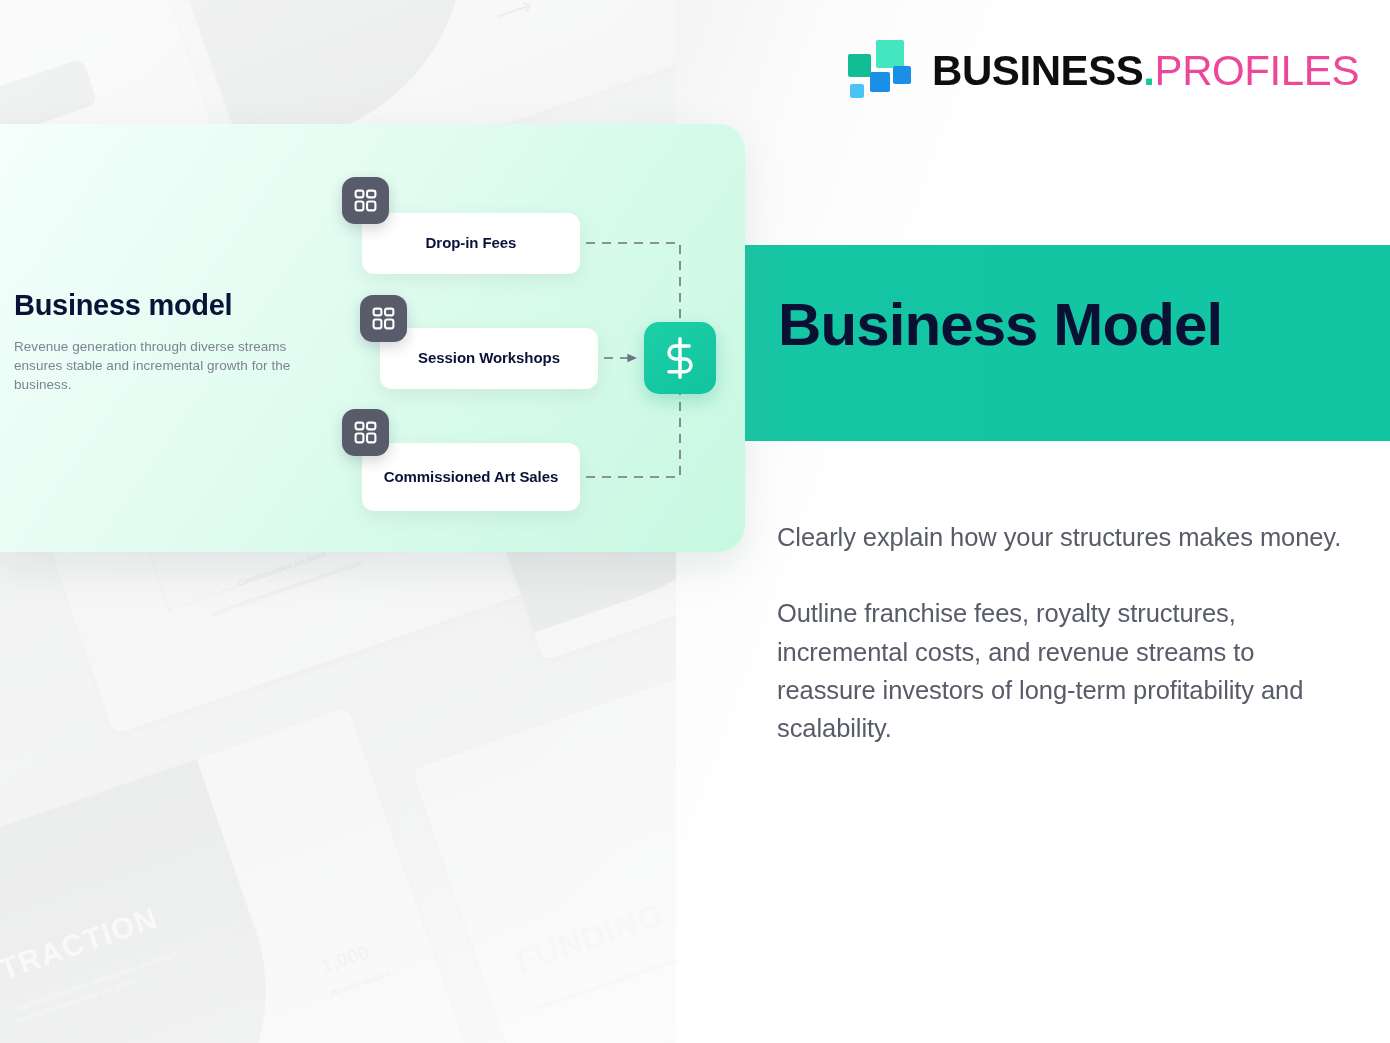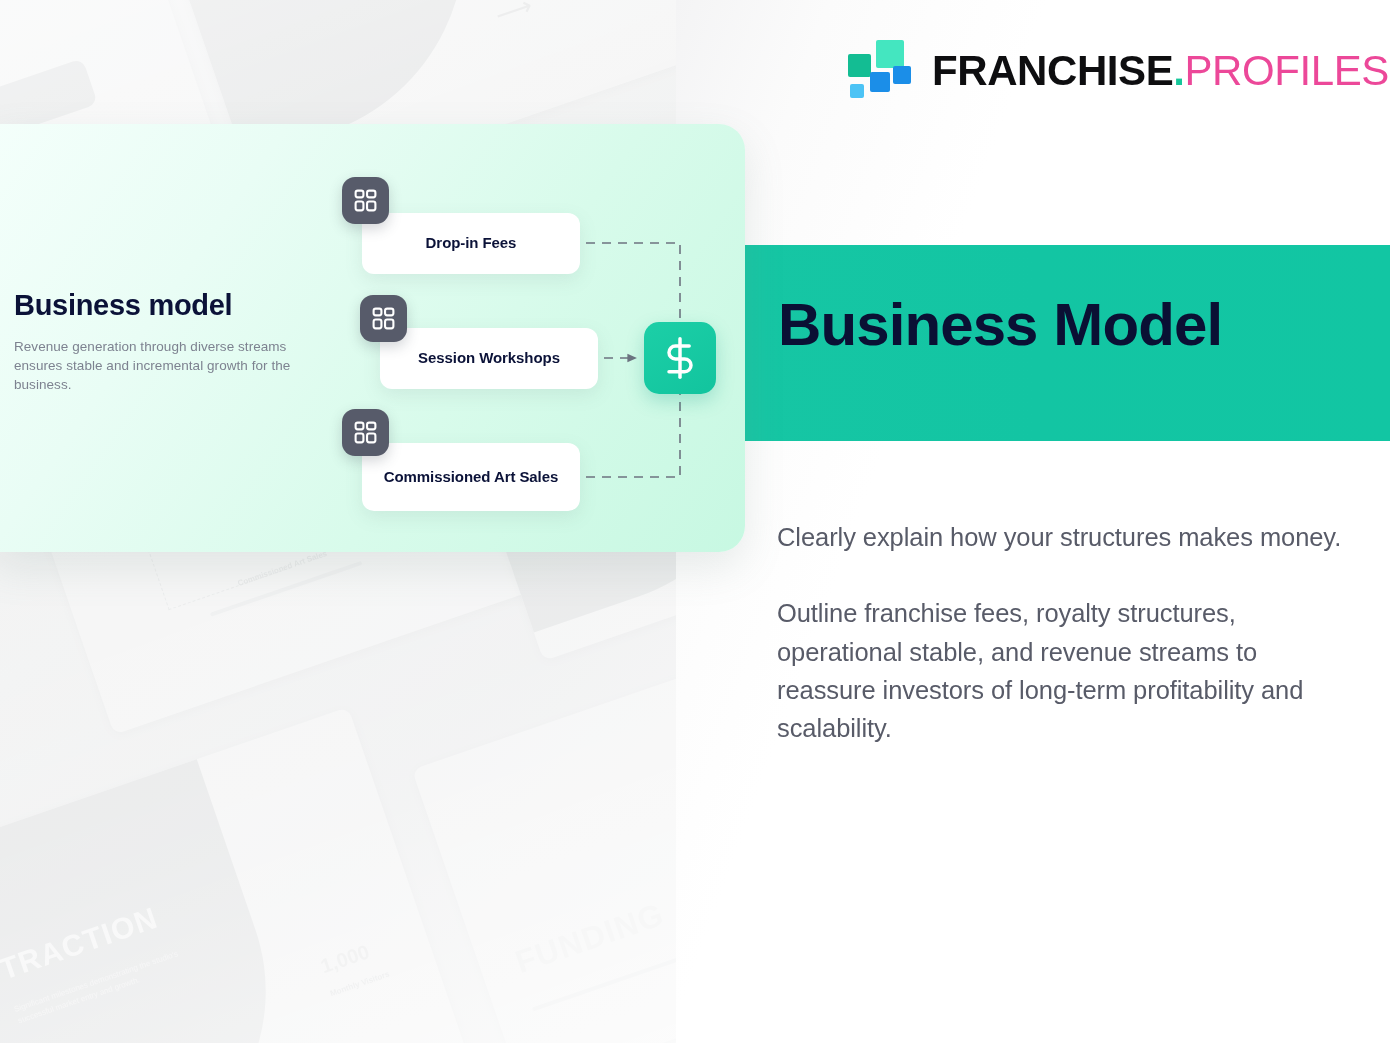--- a/index.html
+++ b/index.html
@@ -242,31 +242,31 @@
 
 <div class="logo">
   <div class="logo-mark">
     <i style="left:0px;  top:14px; width:23px; height:23px; background:#13bd93;"></i>
     <i style="left:28px; top:0px;  width:28px; height:28px; background:#44e6c0;"></i>
     <i style="left:22px; top:32px; width:20px; height:20px; background:#1b8ee8;"></i>
     <i style="left:45px; top:26px; width:18px; height:18px; background:#1b8ee8;"></i>
     <i style="left:2px;  top:44px; width:14px; height:14px; background:#4cc3f5;"></i>
   </div>
   <div class="logo-text">
-    <span>FRANCHISE</span><span class="lt-dot">.</span><span class="lt-light">PROFILES</span>
+    <span>BUSINESS</span><span class="lt-dot">.</span><span class="lt-light">PROFILES</span>
   </div>
 </div>
 
 <div class="banner">
   <div class="banner-title">Business Model</div>
 </div>
 
 <div class="body-copy">
   <p>Clearly explain how your structures makes money.</p>
-  <p>Outline franchise fees, royalty structures, operational stable, and revenue streams to reassure investors of long-term profitability and scalability.</p>
+  <p>Outline franchise fees, royalty structures, incremental costs, and revenue streams to reassure investors of long-term profitability and scalability.</p>
 </div>
 
 <div class="mint-card">
 
   <div class="card-left">
     <div class="card-title">Business model</div>
     <div class="card-desc">Revenue generation through diverse streams ensures stable and incremental growth for the business.</div>
   </div>
 
   <div class="diagram">

